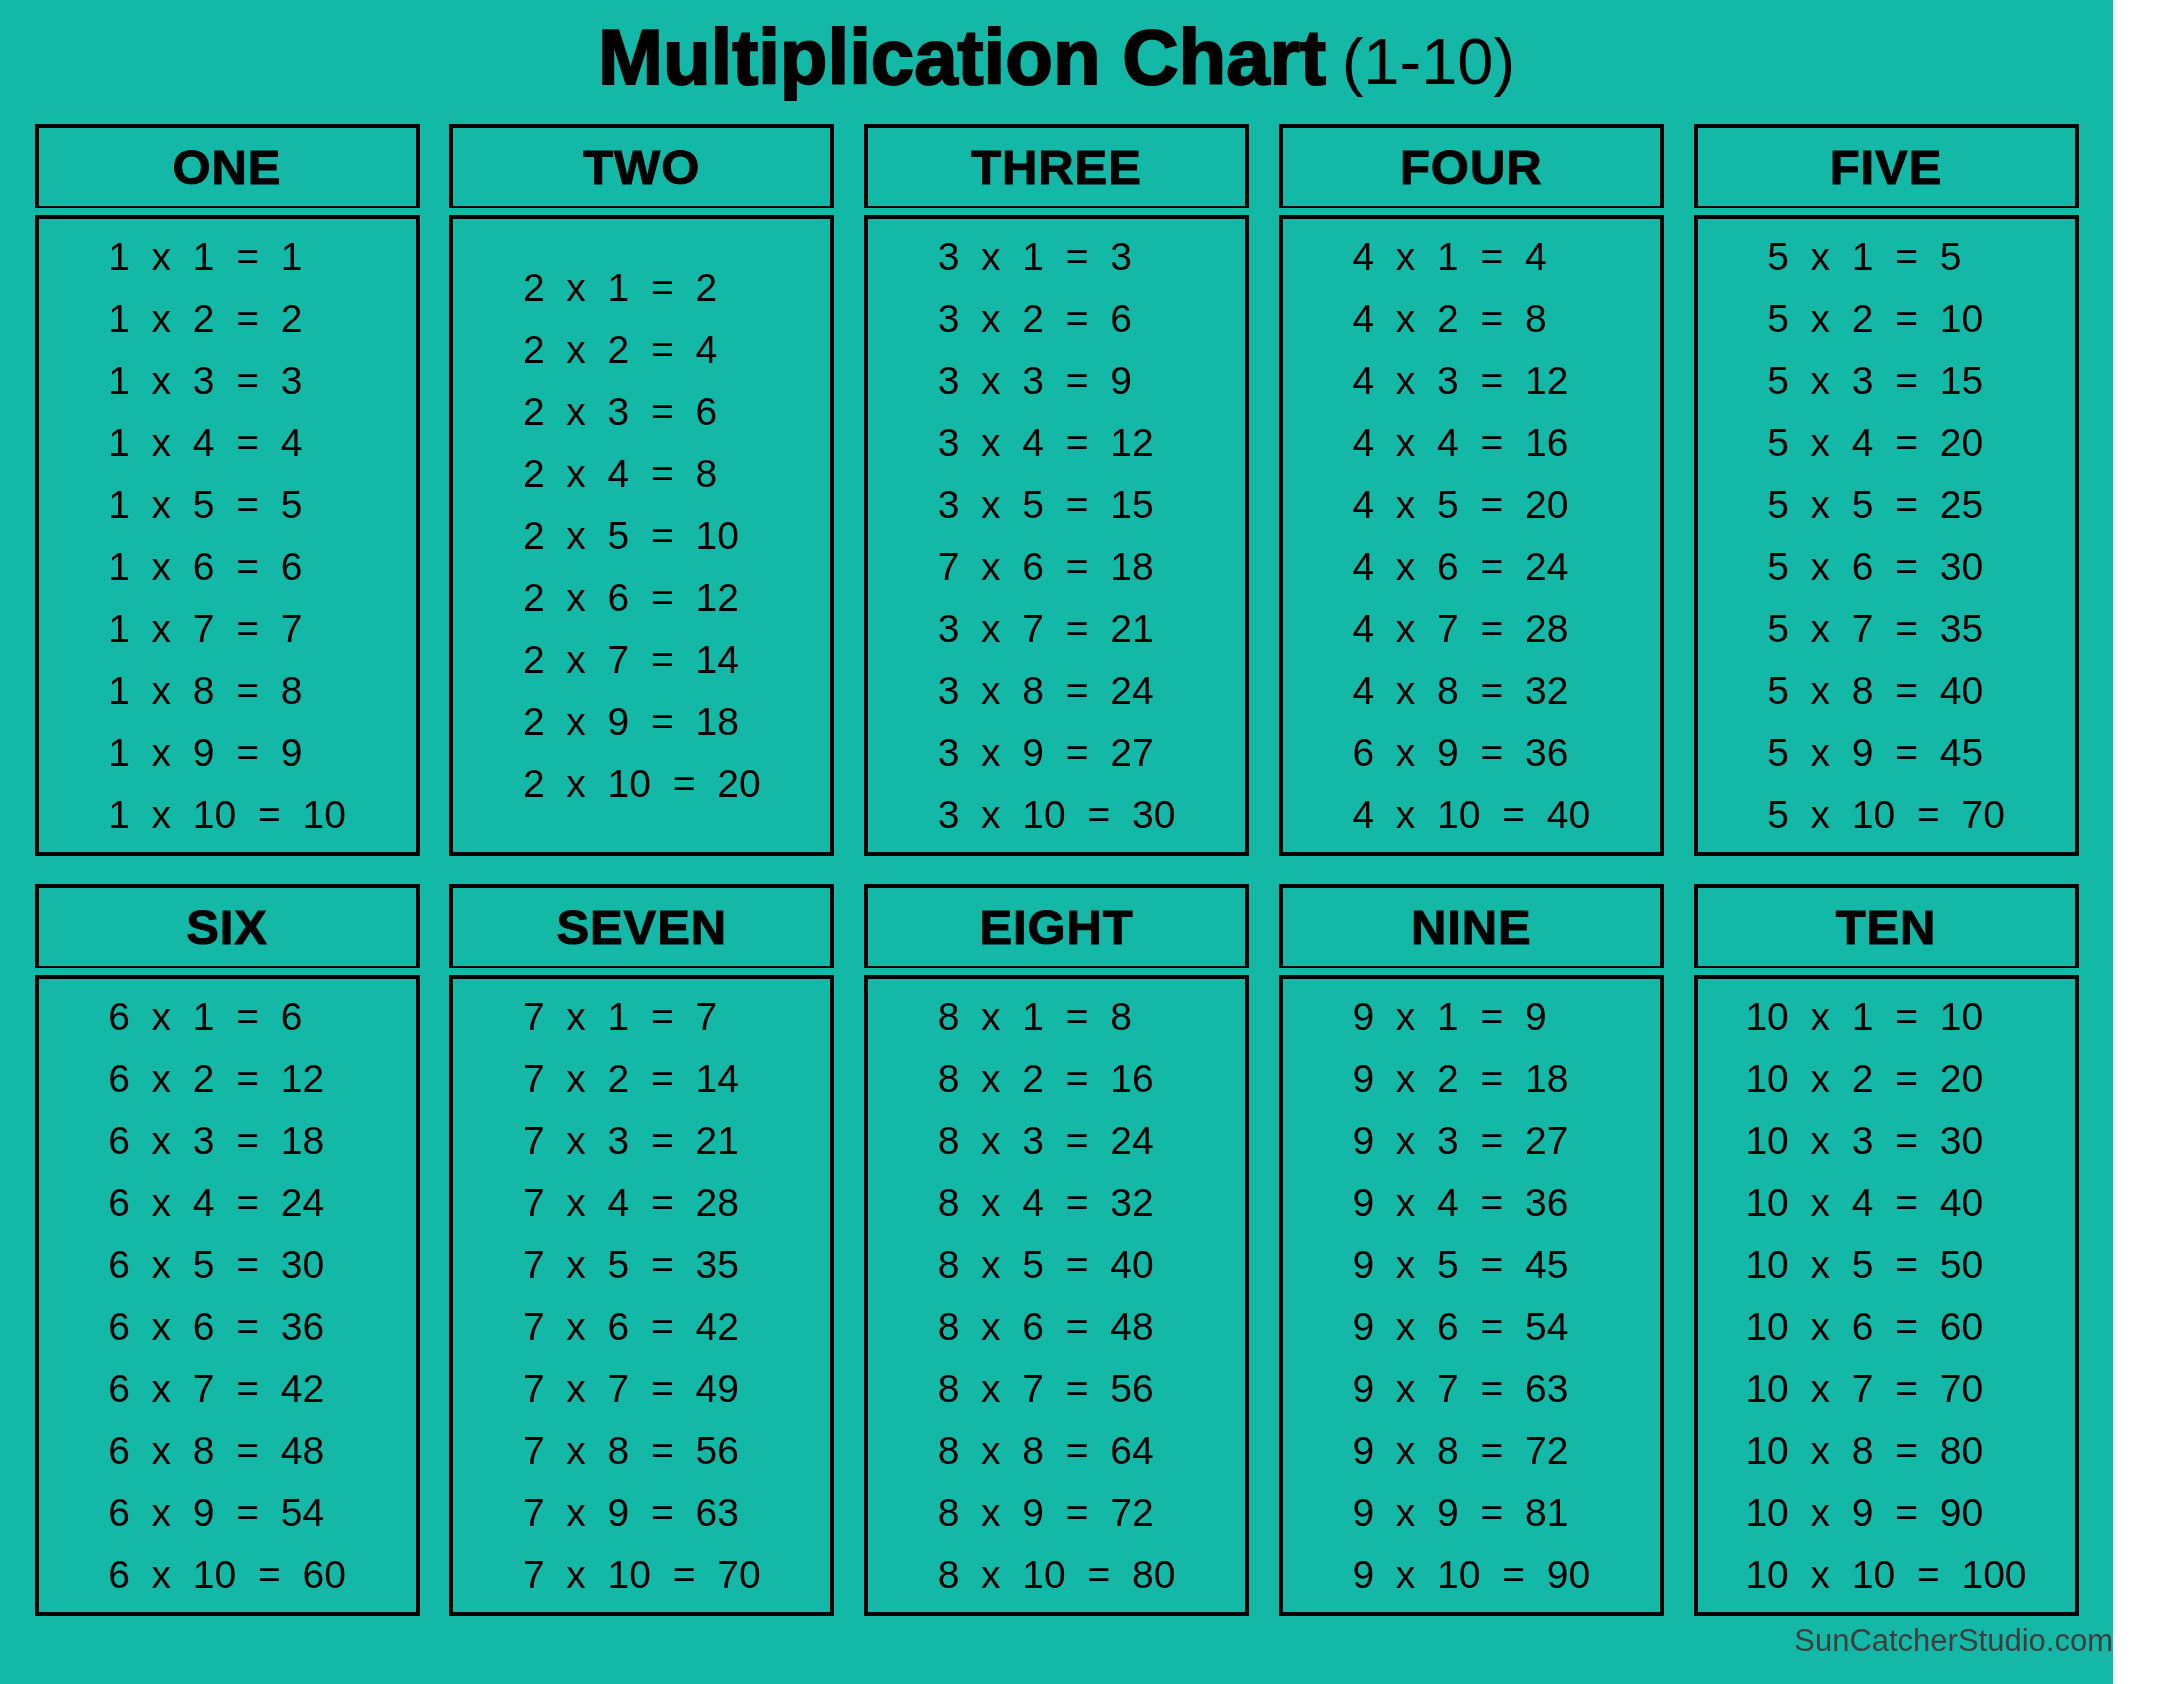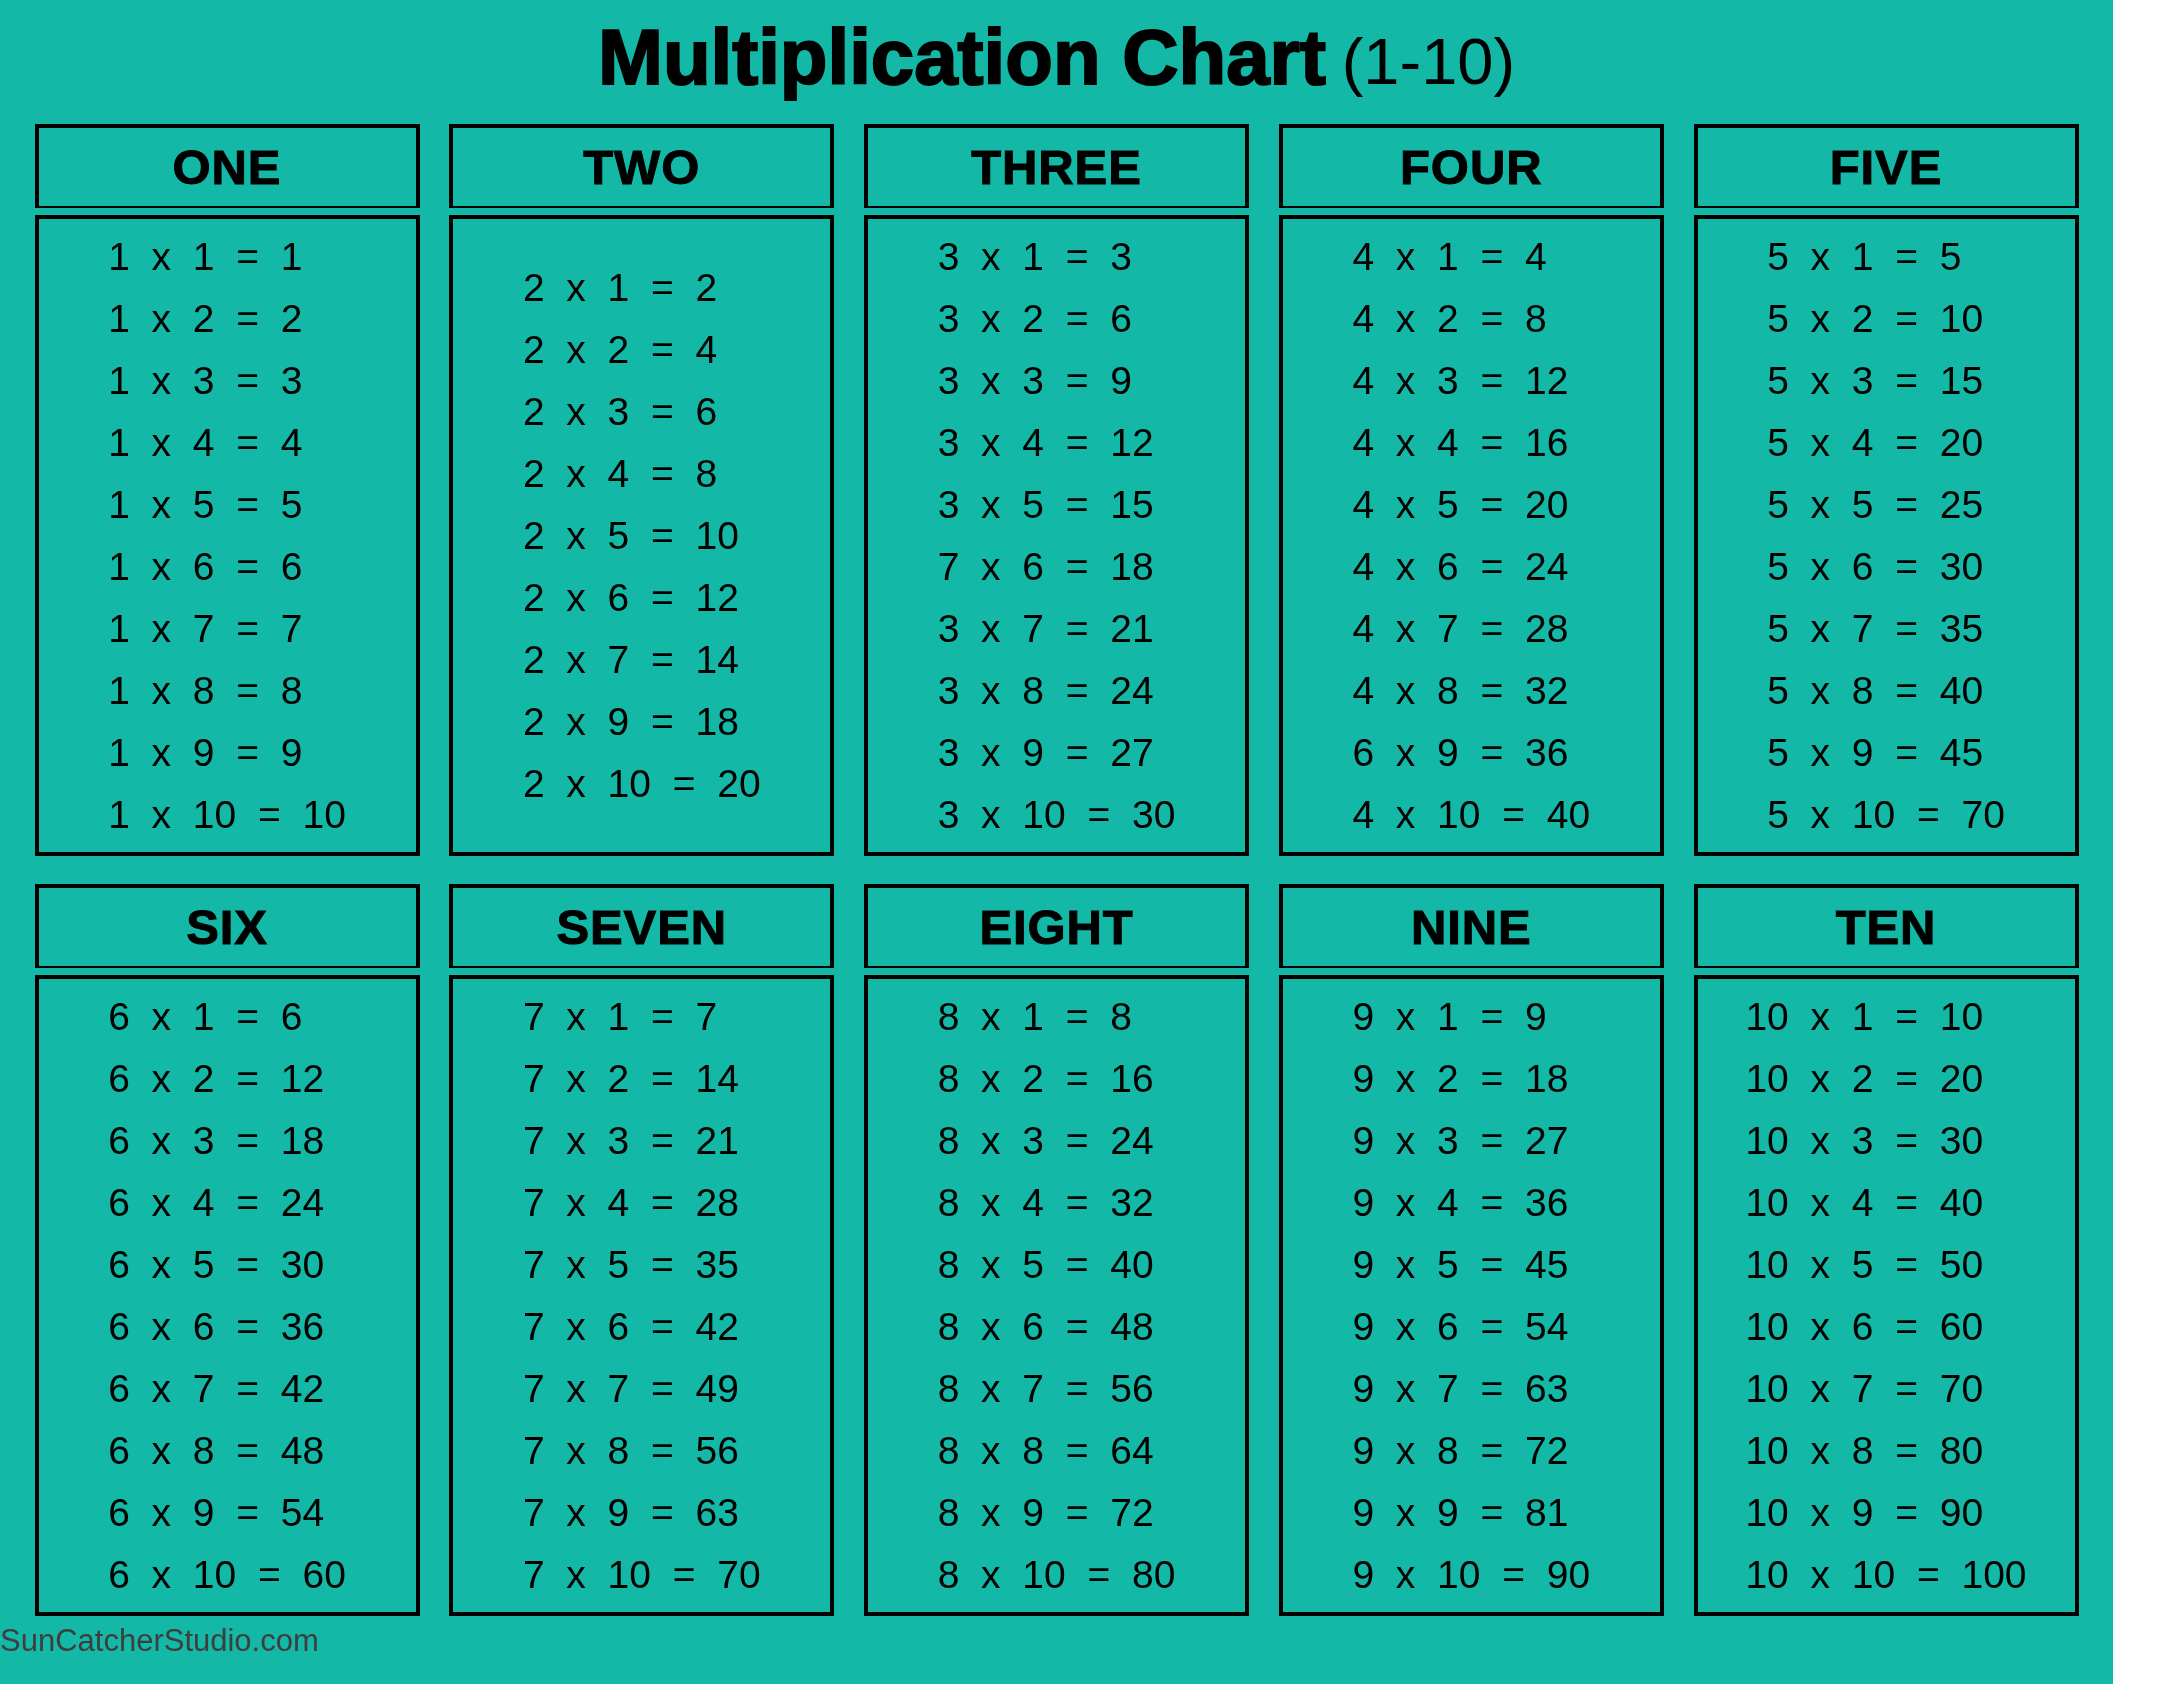--- a/index.html
+++ b/index.html
@@ -64,21 +64,21 @@
   }
   .eq-block { text-align: left; }
   .eq-row {
     font-size: 39px;
     line-height: 62px;
     white-space: pre;
     word-spacing: 0.28em;
   }
   .footer {
     margin-top: 6.8px;
-    text-align: left;
+    text-align: right;
     font-size: 31px;
     color: #3e3e3e;
   }
 </style>
 </head>
 <body>
 
 <div class="page">
   <div class="title-wrap">
     <span class="title-main">Multiplication Chart</span>

